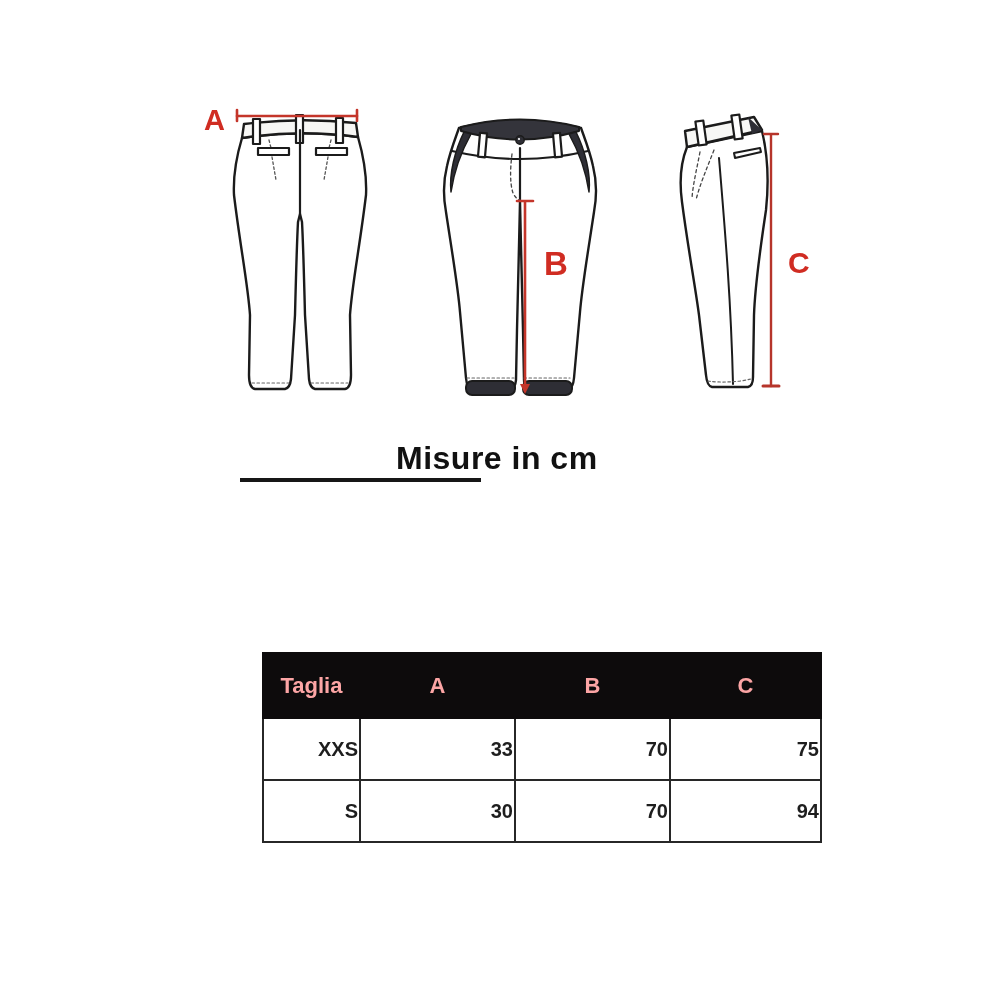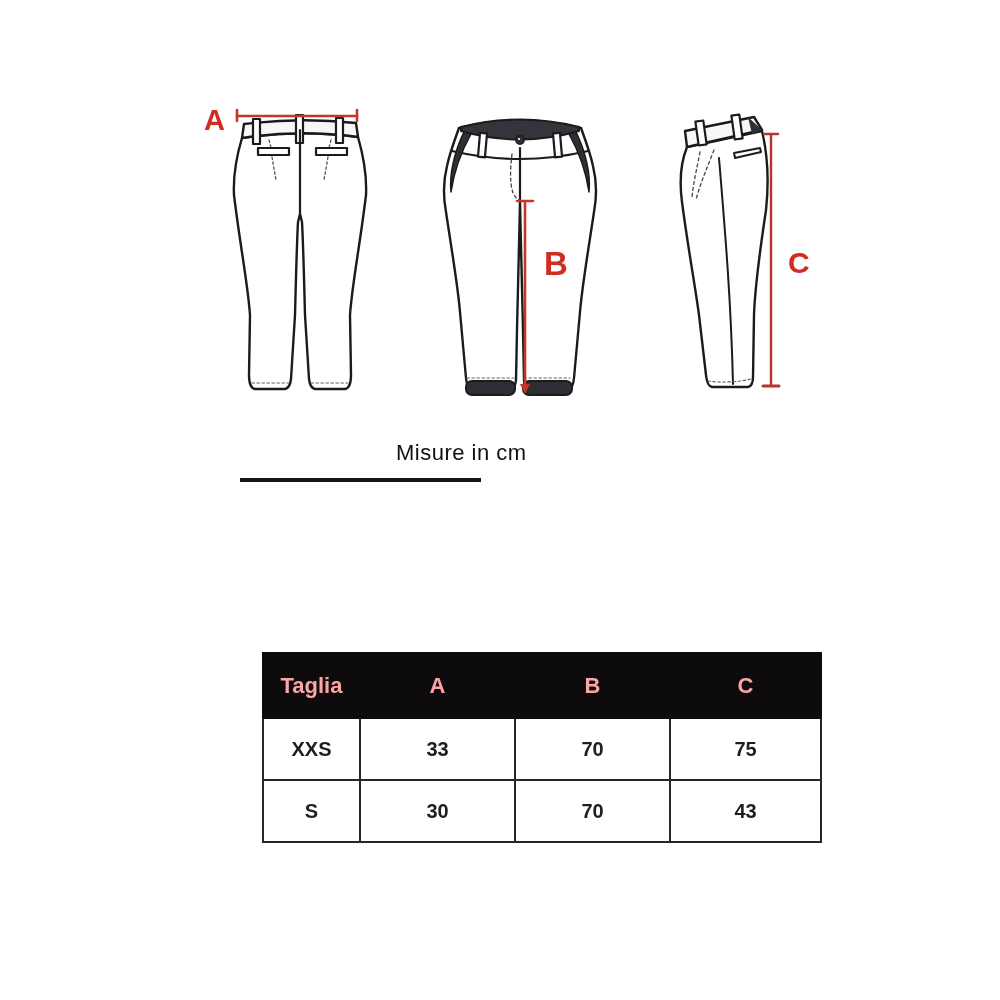--- a/index.html
+++ b/index.html
@@ -11,21 +11,21 @@
     overflow:hidden;
   }
   .diagram-svg{position:absolute;left:0;top:0;width:1000px;height:520px;}
   .measure-label{
     font-family:"Liberation Sans", sans-serif;
     font-weight:bold;
     fill:#d02c22;
   }
   .page-title{
     position:absolute;left:396px;top:440px;
-    font-size:22px;font-weight:normal;color:#111111;
+    font-size:32px;font-weight:bold;color:#111111;
     letter-spacing:0.5px;white-space:nowrap;
   }
   .title-underline{
     position:absolute;left:240px;top:478px;
     width:241px;height:4px;background:#161616;
   }
   .size-table{
     position:absolute;left:262px;top:652px;
     border-collapse:collapse;table-layout:fixed;
     width:558px;
@@ -35,21 +35,21 @@
     text-align:center;vertical-align:middle;
     font-family:"Liberation Sans", sans-serif;
   }
   .size-table thead th{
     background:#0d0b0c;color:#fca5a5;
     height:61px;font-size:22px;font-weight:bold;
     border-color:#0d0b0c;
   }
   .size-table tbody td{
     background:#ffffff;color:#1e1e1e;
-    height:58px;font-size:20px;font-weight:bold;
+    height:58px;font-size:20px;font-weight:bold;text-align:right;
   }
   .col-taglia{width:97px;}
   .col-a{width:155px;}
   .col-b{width:155px;}
   .col-c{width:151px;}
 </style>
 </head>
 <body>
 
 <div class="canvas">
@@ -165,18 +165,18 @@
       <tr>
         <td>XXS</td>
         <td>33</td>
         <td>70</td>
         <td>75</td>
       </tr>
       <tr>
         <td>S</td>
         <td>30</td>
         <td>70</td>
-        <td>43</td>
+        <td>94</td>
       </tr>
     </tbody>
   </table>
 
 </div>
 
 </body></html>

